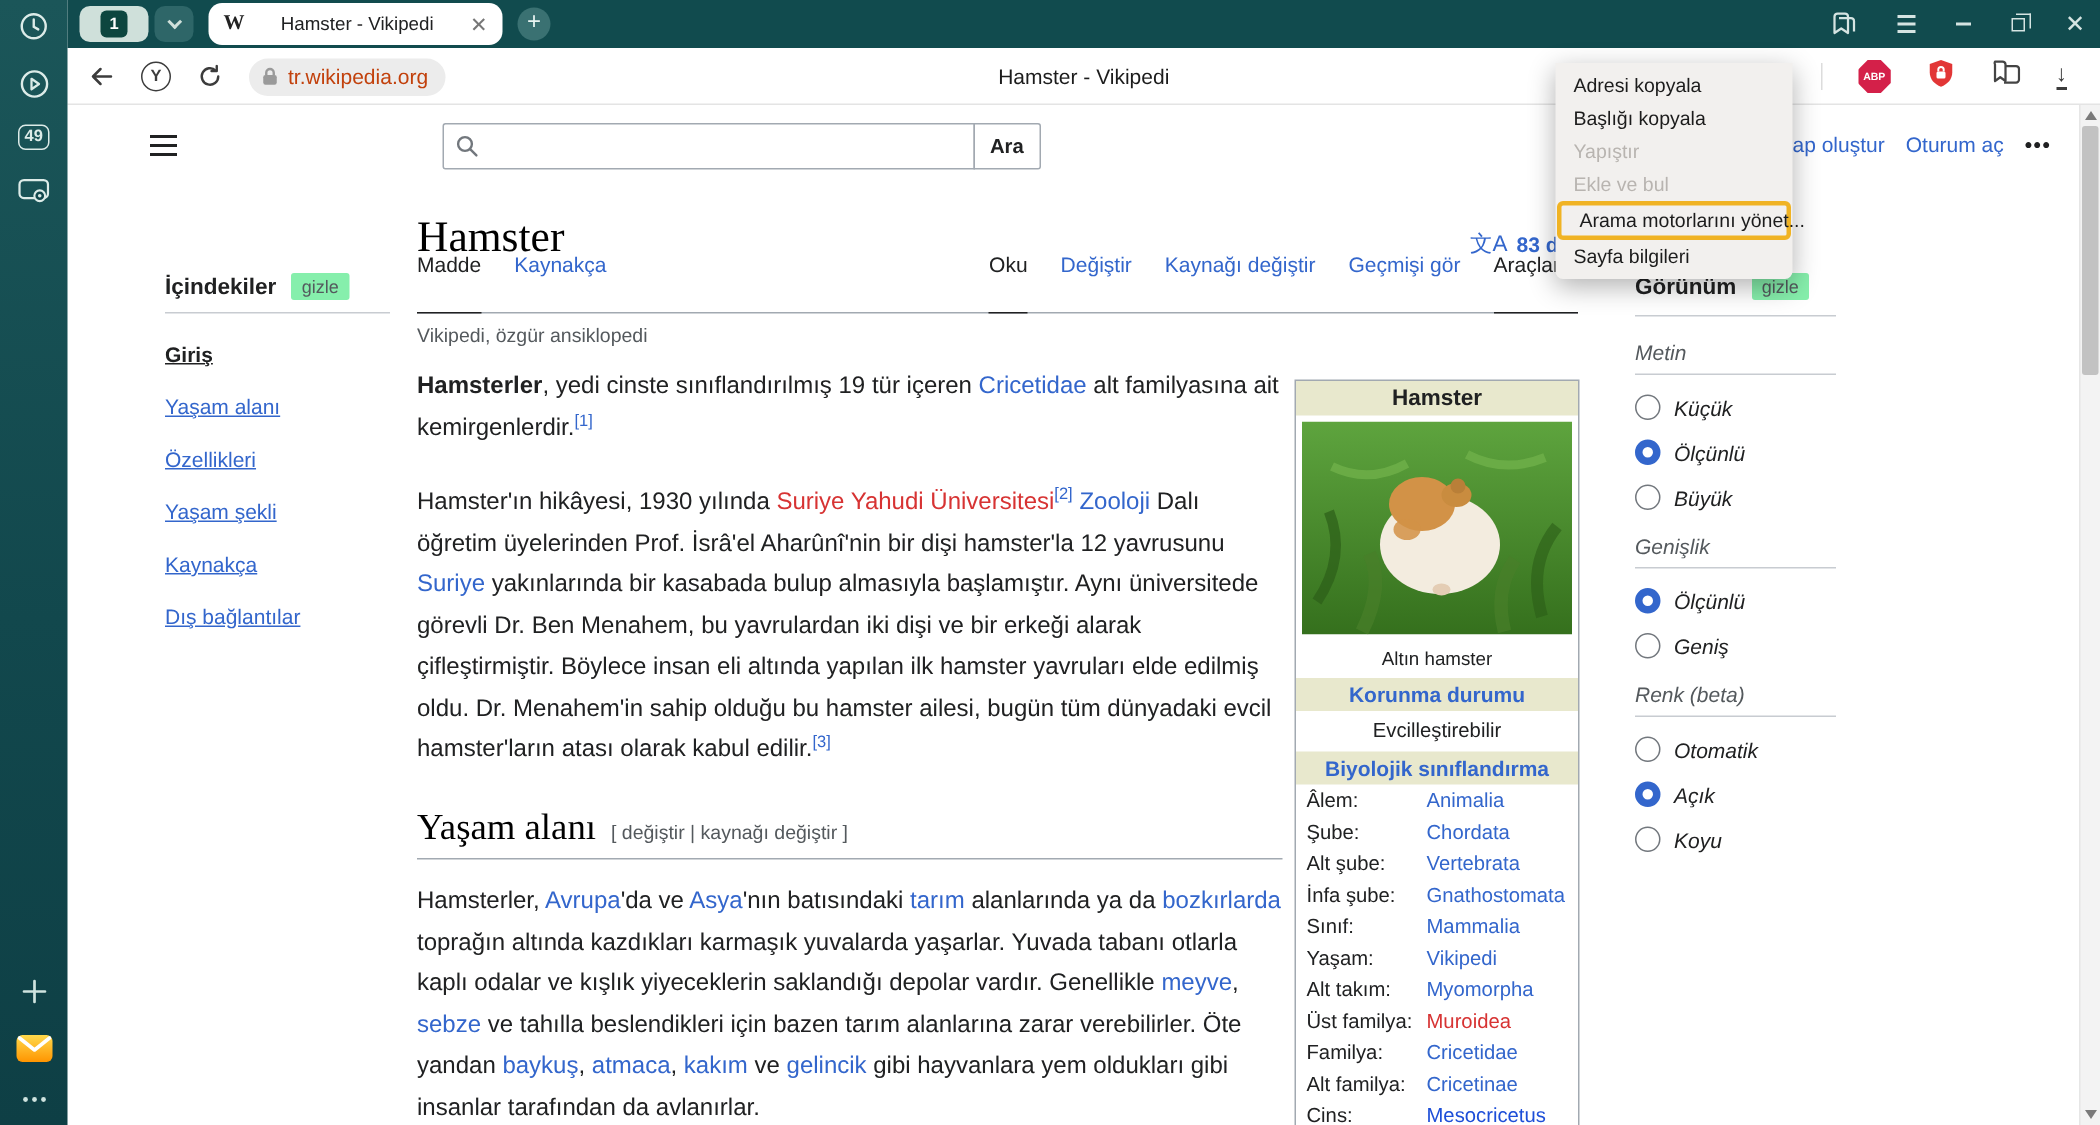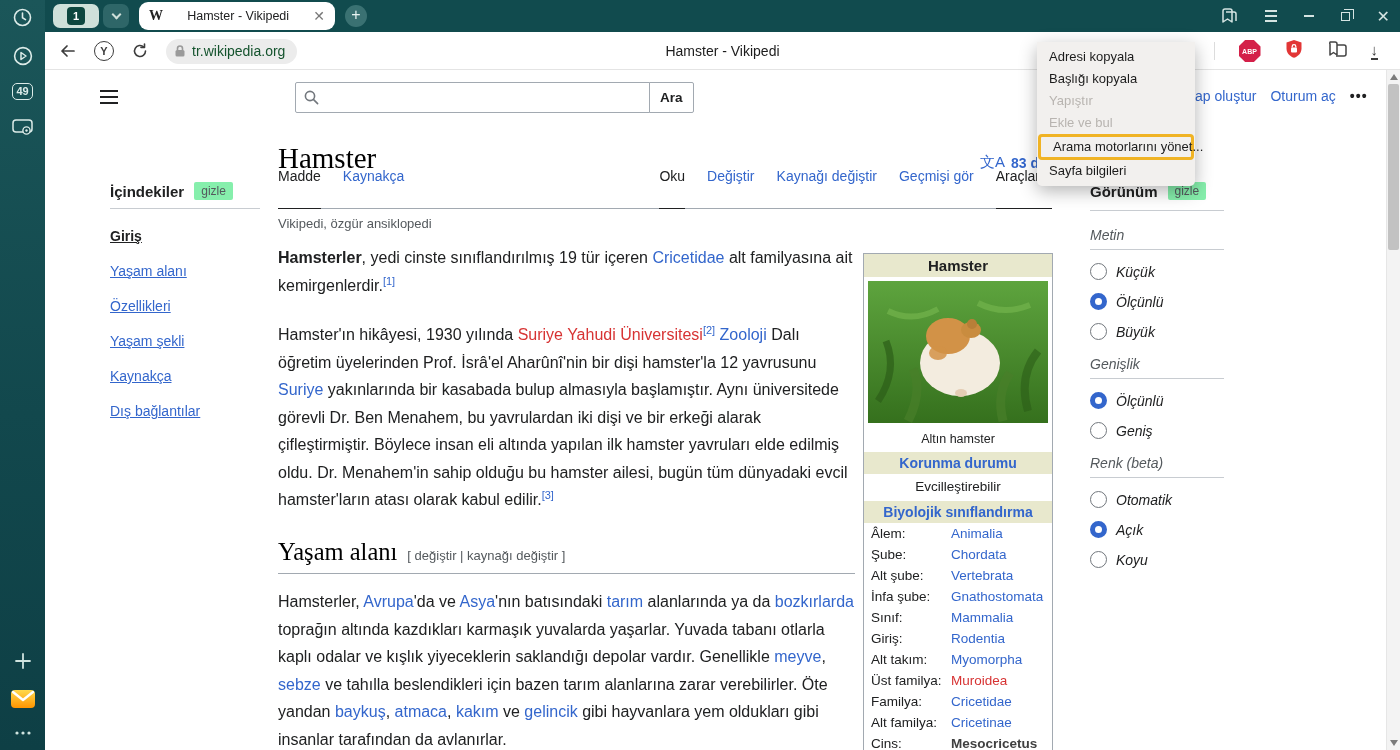--- a/index.html
+++ b/index.html
@@ -42,21 +42,21 @@
   .hamb3 i { width:12px; height:1.8px; background:#d5e4e2; }
 
   
   .toolbar { position:absolute; left:45px; top:32px; right:0; height:38px; background:#fff;
     border-bottom:1px solid #e4e4e4; z-index:10; }
   .tbleft { position:absolute; left:14px; top:0; height:38px; display:flex; align-items:center; gap:18px; }
   .tbic { color:#3c3c3c; cursor:pointer; display:flex; align-items:center; }
   .ycirc { width:20px; height:20px; border:1.5px solid #3c3c3c; border-radius:50%; font-size:11px;
     font-weight:bold; display:flex; align-items:center; justify-content:center; color:#3c3c3c; }
   .urlchip { display:flex; align-items:center; gap:6px; background:#ececec; border-radius:14px;
-    height:25px; padding:0 12px 0 8px; color:#14532d; font-size:14px; cursor:text;text-align:center; }
+    height:25px; padding:0 12px 0 8px; color:#c2410c; font-size:14px; cursor:text;text-align:center; }
   .pgtitle { position:absolute; left:0; right:0; top:0; height:38px; display:flex; align-items:center;
     justify-content:center; font-size:14px; color:#1c1c1c; pointer-events:none; }
   .tbright { position:absolute; right:22px; top:0; height:38px; display:flex; align-items:center; gap:24px; }
   .dots3v { font-size:15px; color:#444; }
   .sep { width:1px; height:18px; background:#dcdcdc; }
   .abp { width:22px; height:22px; background:#d42049; color:#fff; font-size:7px; font-weight:bold;
     display:flex; align-items:center; justify-content:center;
     clip-path:polygon(30% 0,70% 0,100% 30%,100% 70%,70% 100%,30% 100%,0 70%,0 30%); }
   .dl { color:#3c3c3c; font-size:15px; border-bottom:2px solid #3c3c3c; line-height:13px; height:17px; }
 
@@ -126,21 +126,21 @@
   .ib-imgwrap { padding:4px; }
   .ib-caption { text-align:center; font-size:12.5px; padding:2px 0 6px 0; }
   .ib-bar { background:#e8e8cd; text-align:center; font-weight:bold; color:#3366cc; font-size:14px;
     padding:3px 0; cursor:pointer; }
   .ib-val { text-align:center; padding:5px 0 7px 0; }
   .taxrow { display:flex; padding:3px 0 3px 7px; }
   .taxrow .tl { width:80px; color:#202122; }
   .taxrow .tv { flex:1; }
   .tv.link { color:#3366cc; cursor:pointer; }
   .tv.redlink { color:#d73333; cursor:pointer; }
-  .tv.link-bold { color:#404040; font-weight:bold; cursor:pointer; }
+  .tv.link-bold { color:#1d4ed8; font-weight:normal; cursor:pointer; }
 
   
   .appear { position:absolute; left:1045px; top:112px; width:134px; font-size:14px; }
   .aphead { display:flex; gap:10px; align-items:center; padding-bottom:10px; border-bottom:1px solid #c8ccd1; }
   .aphead b { font-size:15px; }
   .apgroup { margin-top:16px;font-style:italic; }
   .apglabel { color:#54595d; padding-bottom:6px; border-bottom:1px solid #c8ccd1; }
   .apopt { display:flex; align-items:center; gap:9px; margin-top:13px; cursor:pointer; }
   .radio { width:17px; height:17px; border-radius:50%; border:1.6px solid #72777d; background:#fff; flex:none; }
   .radio.sel { border:5px solid #3366cc; }
@@ -429,22 +429,22 @@
           </div>
           <div class="taxrow">
             <span class="tl">İnfa şube:</span>
             <span class="tv link">Gnathostomata</span>
           </div>
           <div class="taxrow">
             <span class="tl">Sınıf:</span>
             <span class="tv link">Mammalia</span>
           </div>
           <div class="taxrow">
-            <span class="tl">Giriş:</span>
-            <span class="tv link">Rodentia</span>
+            <span class="tl">Yaşam:</span>
+            <span class="tv link">Vikipedi</span>
           </div>
           <div class="taxrow">
             <span class="tl">Alt takım:</span>
             <span class="tv link">Myomorpha</span>
           </div>
           <div class="taxrow">
             <span class="tl">Üst familya:</span>
             <span class="tv redlink">Muroidea</span>
           </div>
           <div class="taxrow">

